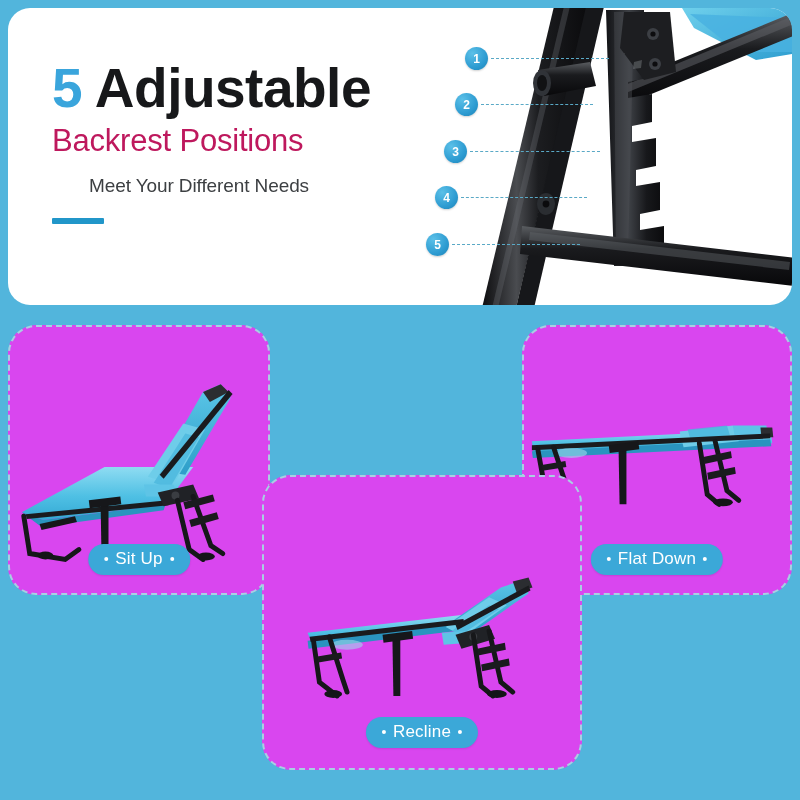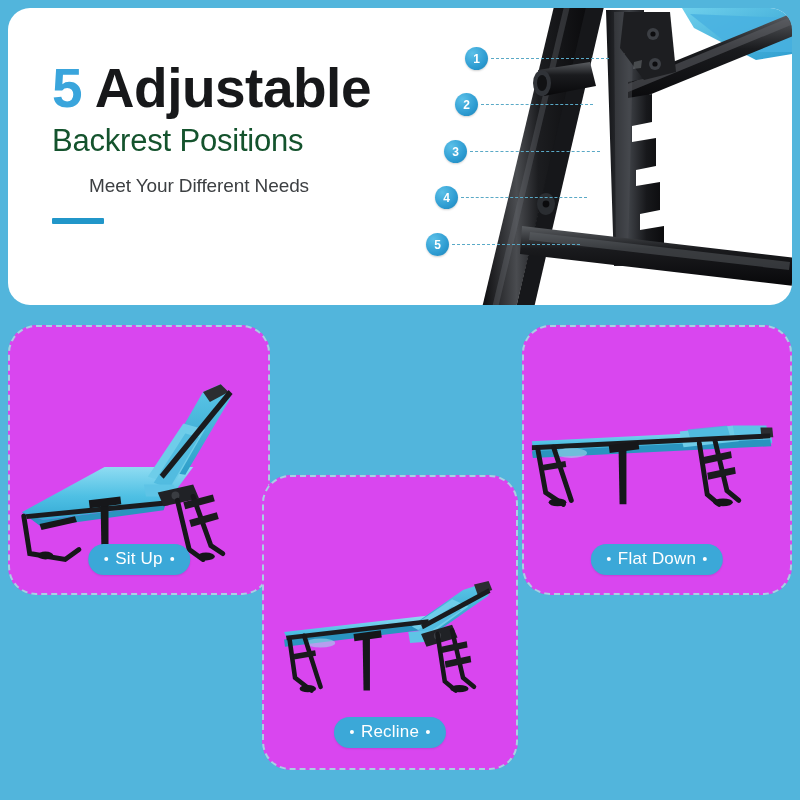--- a/index.html
+++ b/index.html
@@ -46,21 +46,21 @@
     letter-spacing: -0.5px;
     white-space: nowrap;
   }
   .hero-num {
     color: #3aa5dc;
     font-weight: bold;
   }
   .hero-line2 {
     font-size: 31px;
     font-weight: normal;
-    color: #14532d;
+    color: #be185d;
     line-height: 1.25;
     margin-top: 4px;
     letter-spacing: -0.2px;
     white-space: nowrap;
   }
   .hero-line3 {
     font-size: 19px;
     color: #3c3f42;
     margin-top: 14px;
     letter-spacing: -0.1px;
@@ -112,21 +112,21 @@
 
   
   .card {
     position: absolute;
     background: #d946ef;
     border: 2px dashed #a9cfe2;
     border-radius: 28px;
     box-sizing: border-box;
   }
   .card-left   { left: 8px;   top: 325px; width: 262px; height: 270px; }
-  .card-mid    { left: 262px; top: 475px; width: 256px; height: 295px; z-index: 3; padding-left: 30px; }
+  .card-mid    { left: 262px; top: 475px; width: 320px; height: 295px; z-index: 3; padding-left: 30px; }
   .card-right  { left: 522px; top: 325px; width: 270px; height: 270px; }
 
   .card-art {
     position: absolute;
     left: 0;
     top: 0;
     width: 100%;
     height: 100%;
   }
 

